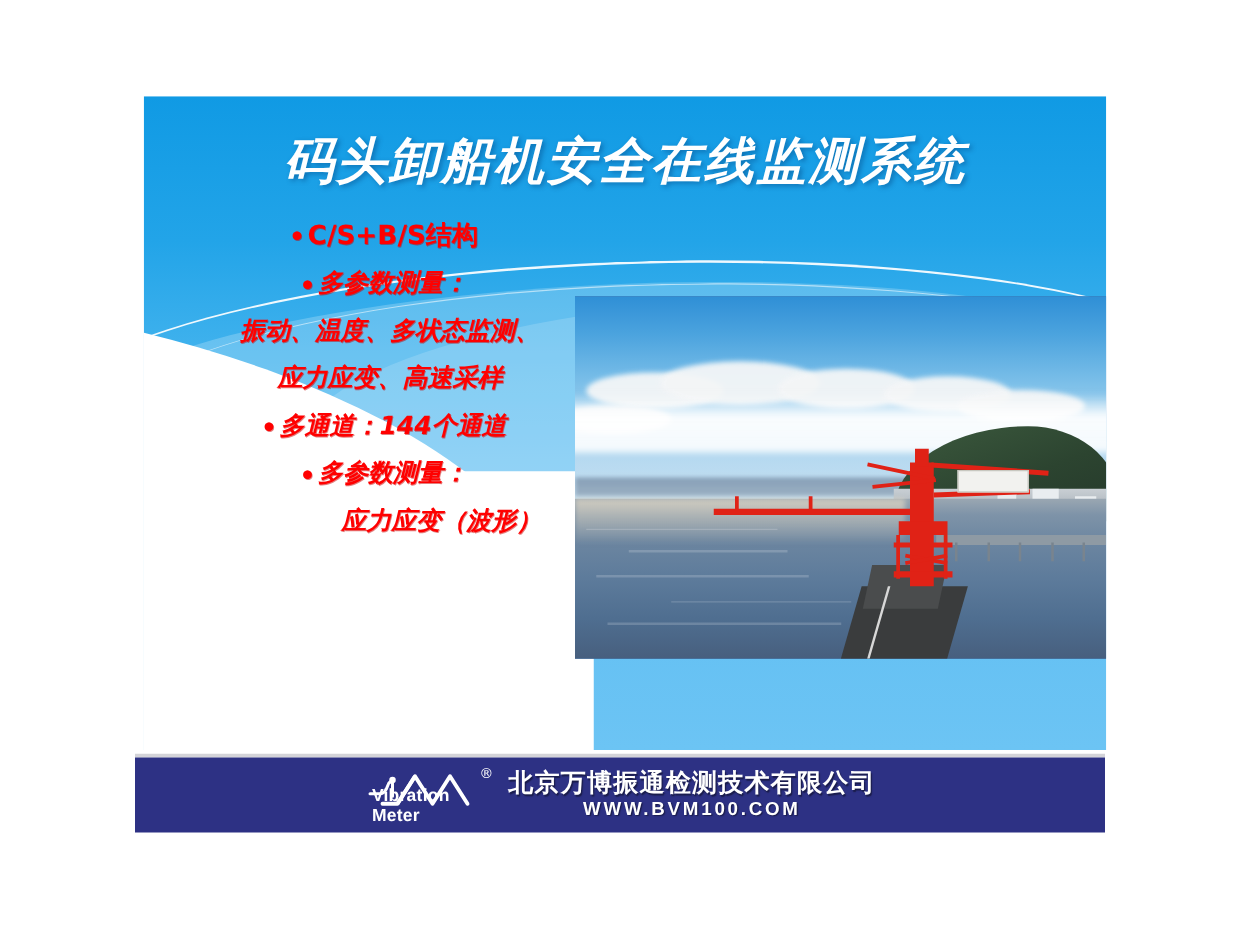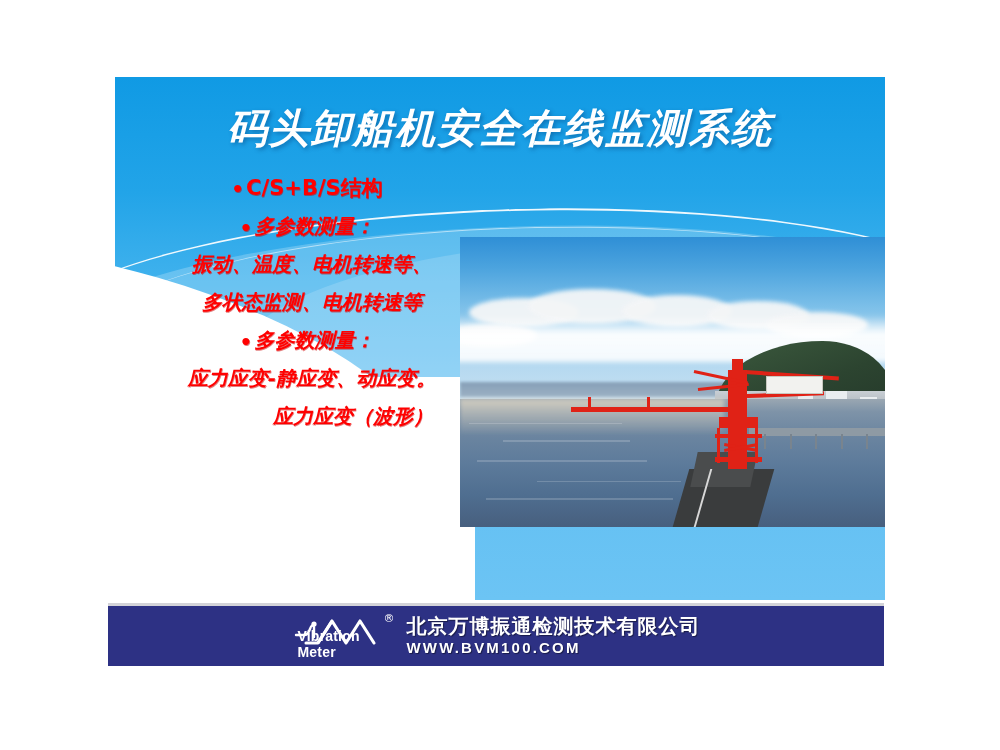--- a/index.html
+++ b/index.html
@@ -325,20 +325,21 @@
     bottom: -1px;
     color: #ffffff;
     font-size: 14px;
     font-weight: bold;
     letter-spacing: 0.2px;
     font-family: "Liberation Sans", sans-serif;
   }
   .footer-texts {
     display: flex;
     flex-direction: column;
+    align-items: center;
     line-height: 1.1;
   }
   .footer-cn {
     color: #ffffff;
     font-family: "DejaVu Sans", "Liberation Sans", sans-serif;
     font-size: 20px;
     font-weight: bold;
     letter-spacing: 1px;
     text-shadow: 1px 1px 1px rgba(0,0,0,0.45);
   }
@@ -366,24 +367,24 @@
     <div class="swoosh-line2"></div>
     <div class="white-panel"></div>
     <div class="white-panel-fill"></div>
 
     <div class="slide-title">码头卸船机安全在线监测系统</div>
 
     <div class="body-text">
 
     <div class="line ascii"><span class="bullet-dot">•</span><span>C/S+B/S结构</span></div>
         <div class="line"><span class="bullet-dot">•</span><span>多参数测量：</span></div>
-        <div class="line indent"><span>振动、温度、电机转速等、</span></div>
-        <div class="line indent"><span>多状态监测、电机转速等</span></div>
+        <div class="line indent"><span>振动、温度、多状态监测、</span></div>
+        <div class="line indent"><span>应力应变、高速采样</span></div>
+        <div class="line"><span class="bullet-dot">•</span><span>多通道：144个通道</span></div>
         <div class="line"><span class="bullet-dot">•</span><span>多参数测量：</span></div>
-        <div class="line indent"><span>应力应变-静应变、动应变。</span></div>
         <div class="line indent2"><span>应力应变（波形）</span></div>
       </div>
 
     <div class="photo">
       <div class="ph-sky"></div>
 
       <div class="ph-cloud" style="left:2%;  top:21%; width:26%; height:10%;"></div>
       <div class="ph-cloud" style="left:16%; top:18%; width:30%; height:12%;"></div>
       <div class="ph-cloud" style="left:38%; top:20%; width:26%; height:11%;"></div>
       <div class="ph-cloud" style="left:58%; top:22%; width:24%; height:10%;"></div>

